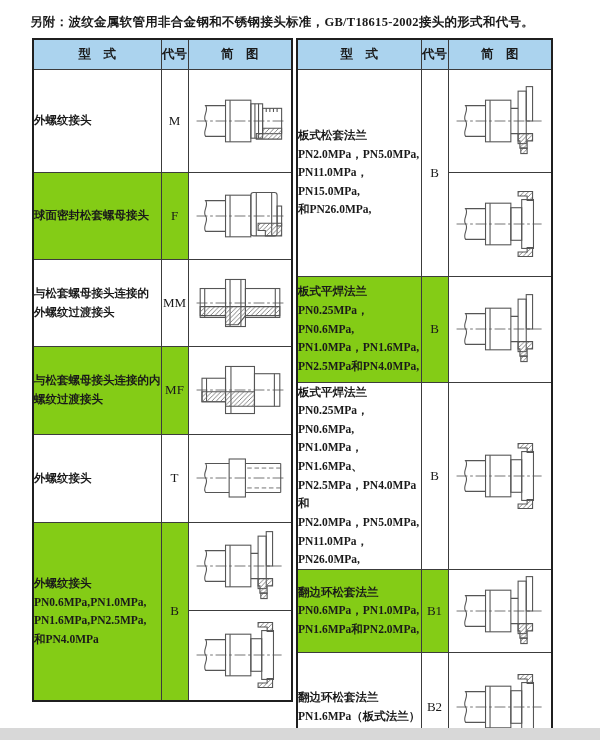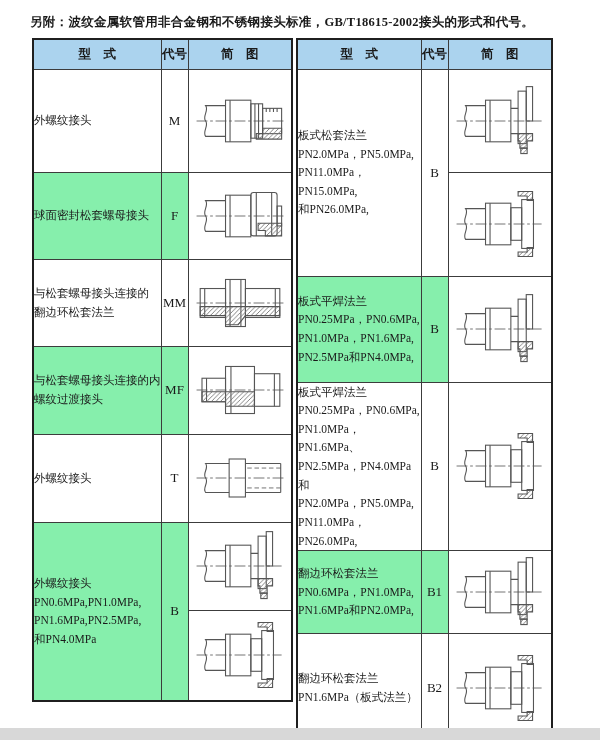--- a/index.html
+++ b/index.html
@@ -16,24 +16,24 @@
   .tables{
     position:absolute;left:32px;top:38px;display:flex;gap:3px;align-items:flex-start;
   }
   table.tbl{border-collapse:collapse;table-layout:fixed;background:#ffffff;border:2px solid #1f1f1f;}
   table.tbl th,table.tbl td{border:1px solid #3c3c3c;padding:0;overflow:hidden;}
   th.hd{
     background:#abd3ee;font-size:12.5px;font-weight:bold;text-align:center;vertical-align:middle;
   }
   td.type{
     font-size:11.5px;line-height:1.62;padding:4px 4px 4px 8px;vertical-align:middle;
-    white-space:pre-line;text-align:left;
+    white-space:pre-line;text-align:left;font-weight:bold;
   }
   td.code{text-align:center;vertical-align:middle;font-size:13px;}
-  td.hl{background:#86efac;}
+  td.hl{background:#84cc16;}
   td.diag{vertical-align:middle;text-align:center;background:#ffffff;}
   td.diag svg{display:block;margin:0 auto;width:98px;height:76px;}
   .bottom-strip{
     position:absolute;left:0;top:728px;width:600px;height:12px;background:#d8d8d8;
   }
   .svgdefs{position:absolute;width:0;height:0;overflow:hidden;}
 </style>
 </head>
 <body>
 
@@ -154,21 +154,21 @@
       <td class="type hl">球面密封松套螺母接头</td>
       <td class="code hl">F</td>
       <td class="diag">
         <svg viewBox="0 0 104 84">
               <use href="#d-f"></use>
             </svg>
       </td>
     </tr>
     <tr style="height:87px">
       <td class="type">与松套螺母接头连接的
-翻边环松套法兰</td>
+外螺纹过渡接头</td>
       <td class="code">MM</td>
       <td class="diag">
         <svg viewBox="0 0 104 84">
               <use href="#d-mm"></use>
             </svg>
       </td>
     </tr>
     <tr style="height:88px">
       <td class="type hl">与松套螺母接头连接的内
 螺纹过渡接头</td>

